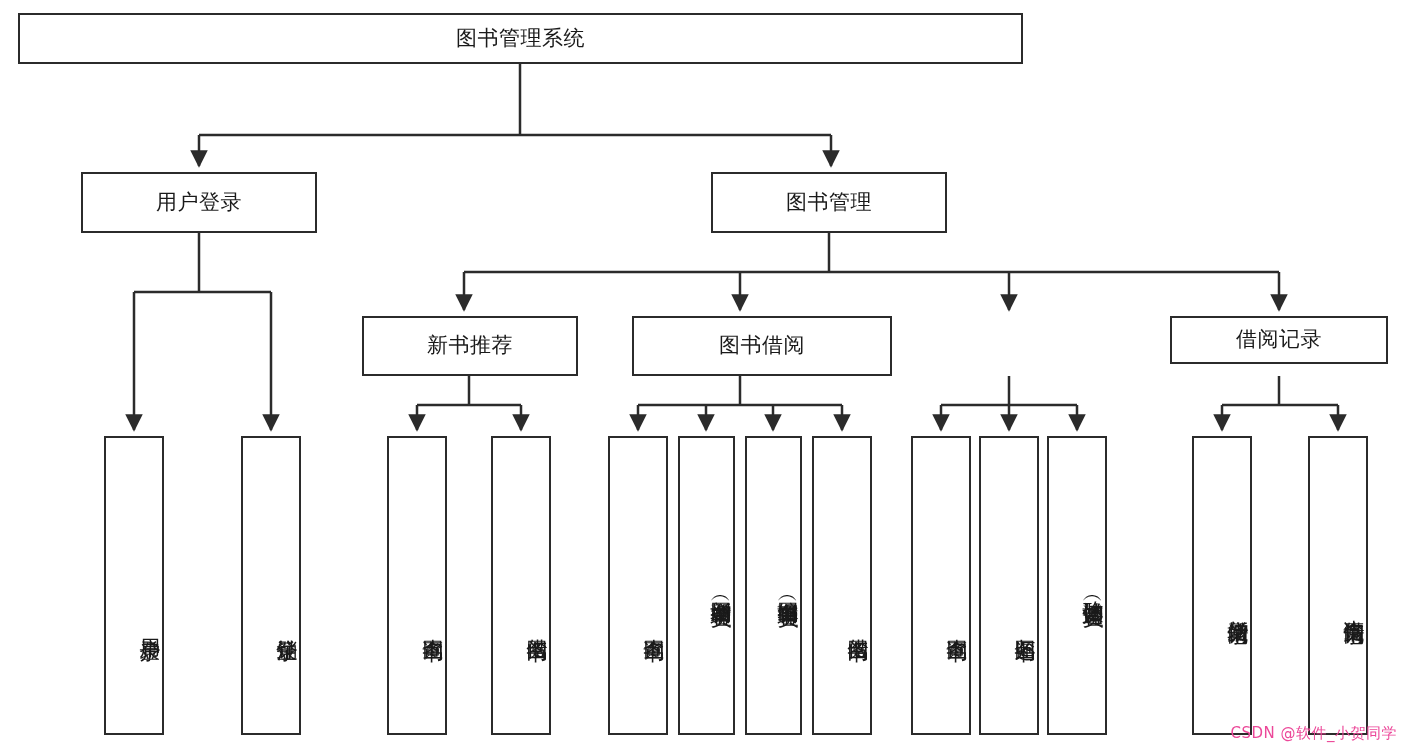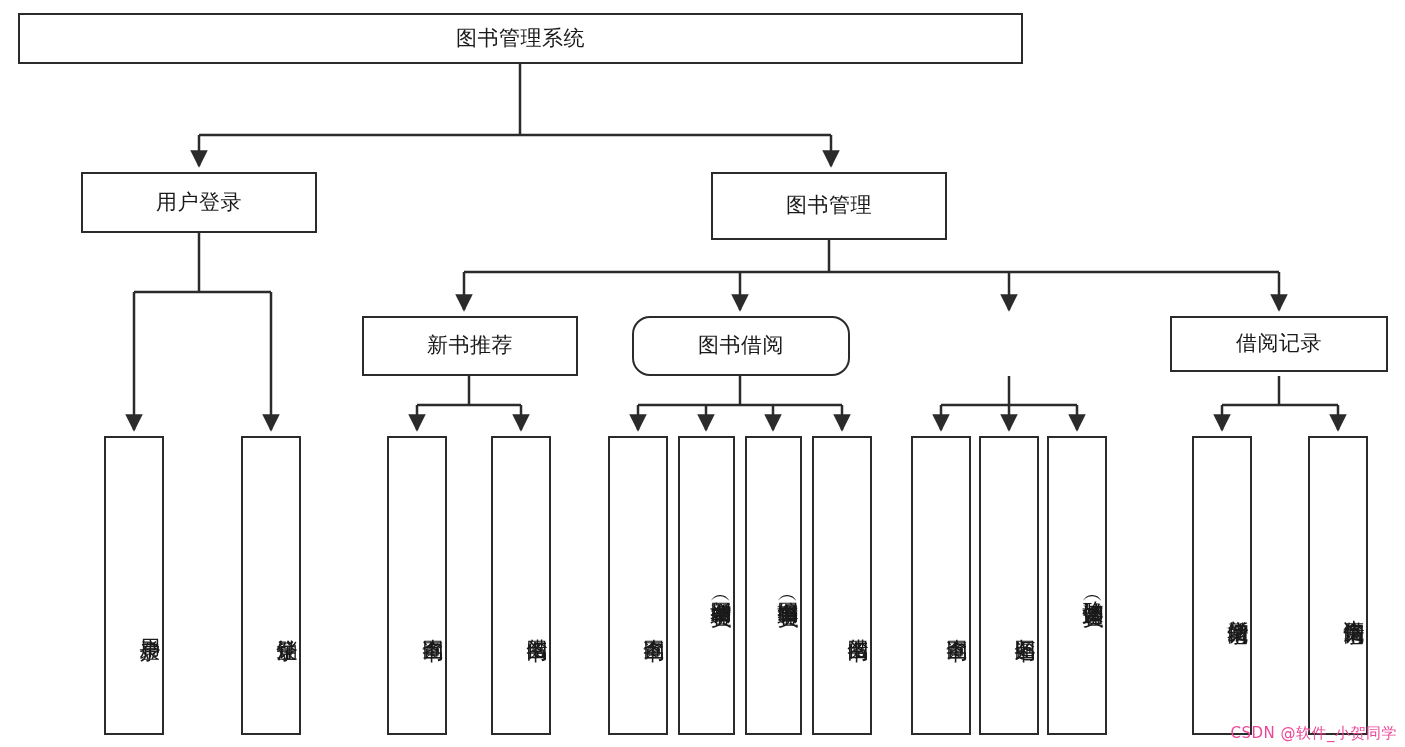--- a/index.html
+++ b/index.html
@@ -123,31 +123,31 @@
     </g>
   </svg>
 
   <div class="node node-h" style="left:18px; top:13px; width:1005px; height:51px;">
     <span>图书管理系统</span>
   </div>
 
   <div class="node node-h" style="left:81px; top:172px; width:236px; height:61px;">
     <span>用户登录</span>
   </div>
-  <div class="node node-h" style="left:711px; top:172px; width:236px; height:68px;">
+  <div class="node node-h" style="left:711px; top:172px; width:236px; height:61px;">
     <span>图书管理</span>
   </div>
 
   <div class="node node-h" style="left:362px; top:316px; width:216px; height:60px;text-align:center;">
     <span>新书推荐</span>
   </div>
-  <div class="node node-h" style="left:632px; top:316px; width:218px; height:60px;border-radius:18px;">
+  <div class="node node-h" style="left:632px; top:316px; width:260px; height:60px;">
     <span>图书借阅</span>
   </div>
-  <div class="node node-h" style="left:1170px; top:316px; width:218px; height:56px;">
+  <div class="node node-h" style="left:1170px; top:316px; width:218px; height:48px;">
     <span>借阅记录</span>
   </div>
 
   <div class="node node-v" style="left:104px; top:436px; width:60px; height:299px; padding-top:76px;">
     <span>用户登录</span>
   </div>
   <div class="node node-v" style="left:241px; top:436px; width:60px; height:299px; padding-top:76px;">
     <span>注销登录</span>
   </div>
 

